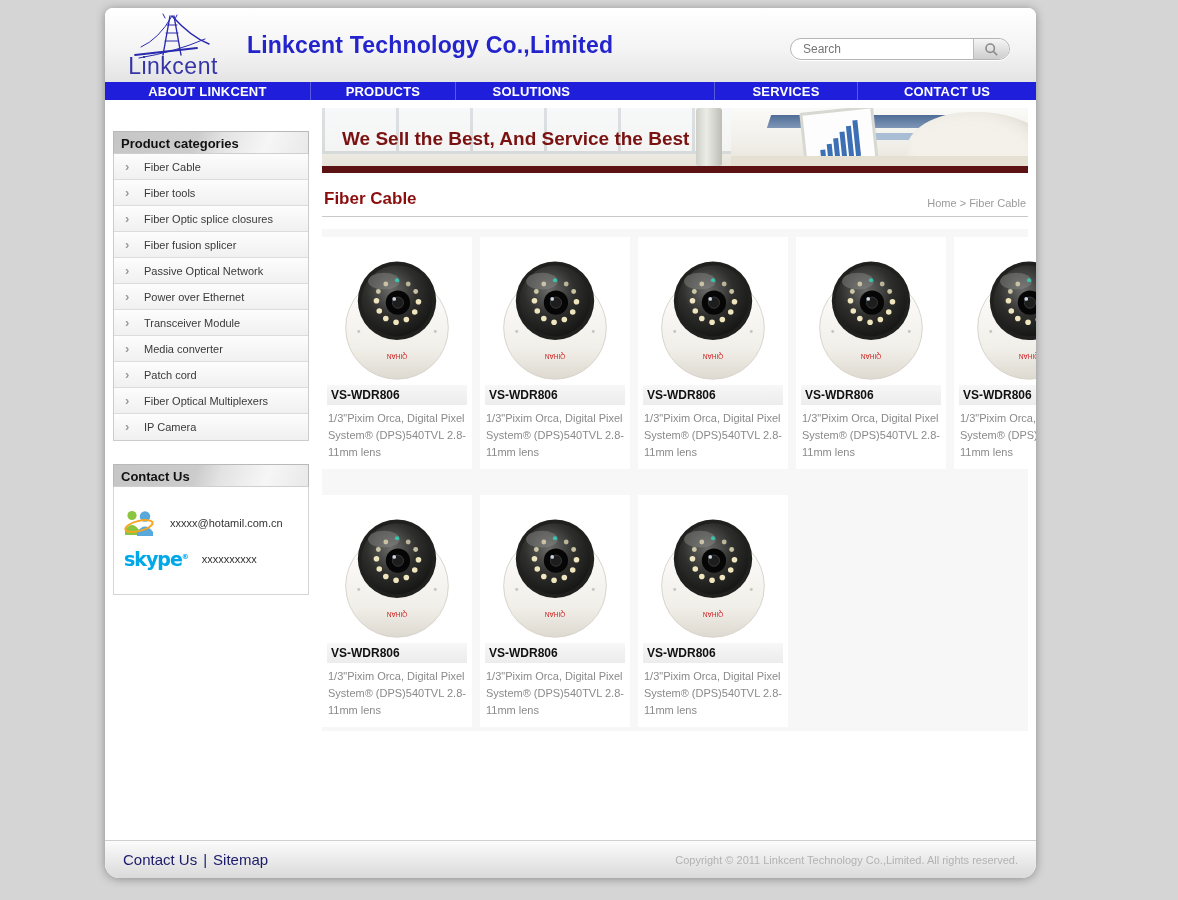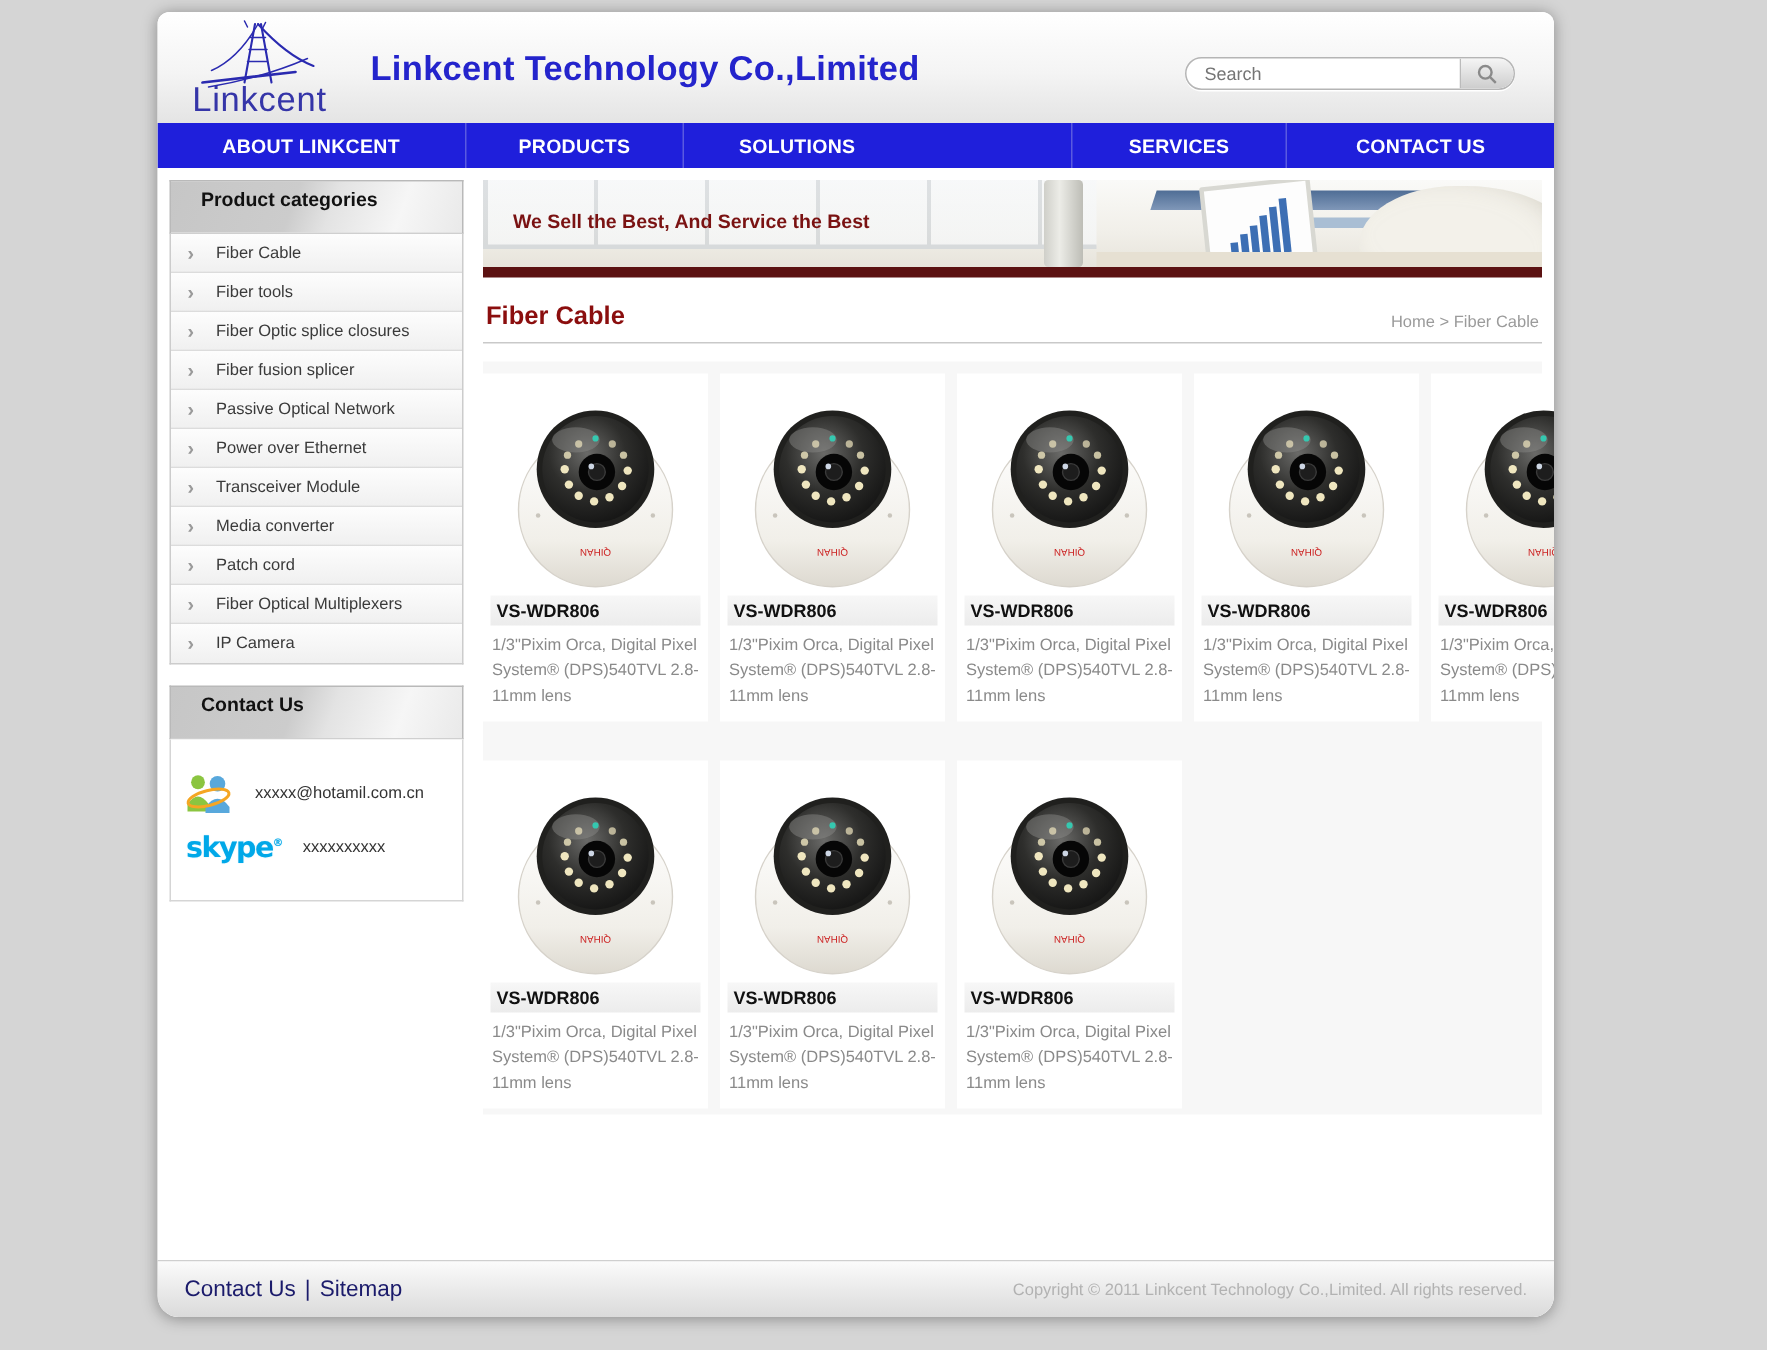--- a/index.html
+++ b/index.html
@@ -32,42 +32,42 @@
     flex:1; border:none; outline:none; padding:0 0 0 12px; font-size:12px; color:#555;
     font-family:"Liberation Sans", sans-serif; background:transparent;
   }
   .search-btn {
     width:36px; border:none; border-left:1px solid #bbb; cursor:pointer;
     background:linear-gradient(180deg,#f5f5f5,#cdcdcd); border-radius:0 11px 11px 0;
     display:flex; align-items:center; justify-content:center;
   }
 
   
-  .main-nav { height:30px; background:#1f1fdb; display:flex; }
+  .main-nav { height:18px; background:#1f1fdb; display:flex; }
   .main-nav a {
     display:flex; align-items:center; justify-content:center;
     color:#fff; font-size:13px; font-weight:bold; text-decoration:none; letter-spacing:.2px;
     border-left:1px solid #5a5ae0; cursor:pointer;
   }
   .main-nav a:nth-of-type(1){ width:22.0%; border-left:none; }
   .main-nav a:nth-of-type(2){ width:15.6%; }
   .main-nav a:nth-of-type(3){ width:16.3%; }
   .main-nav a:nth-of-type(4){ width:11.5%;margin-top:42px; }
   .main-nav a:nth-of-type(5){ width:15.4%; }
   .main-nav a:nth-of-type(6){ width:19.2%; }
 
   
   .content-row { flex:1; display:flex; padding:8px; background:#fff; }
   .sidebar { width:196px; flex:0 0 196px; margin-right:13px; }
 
   .box-header {
-    height:36px; line-height:23px; padding-left:20px;
+    height:23px; line-height:23px; padding-left:7px;
     font-size:13px; font-weight:bold; color:#111;
     background:linear-gradient(110deg,#c6c6c6 0%,#cccccc 42%,#e3e3e3 55%,#f6f6f6 78%,#e9e9e9 100%);
-    border:1px solid #b9b9b9; border-bottom:1px solid #cfcfcf;
+    border:1px solid #b9b9b9; border-bottom:1px solid #cfcfcf;margin-top:23px;
   }
   .cat-list { border:1px solid #ccc; border-top:none; background:#fff; }
   .cat-item {
     position:relative; display:block; height:26px; line-height:26px;
     padding-left:30px; font-size:11px; color:#3a3a3a; text-decoration:none;
     background:linear-gradient(180deg,#fdfdfd,#f0f0f0);
     border-bottom:1px solid #dcdcdc; cursor:pointer;
   }
   .cat-item:last-child { border-bottom:none; }
   .chev { position:absolute; left:11px; top:0; color:#9a9a9a; font-weight:bold; font-size:13px; }
@@ -101,21 +101,21 @@
   .bn-screen { position:absolute; right:152px; top:1px; width:74px; height:56px;
     background:#fdfdfd; border:3px solid #d8d8d2; border-radius:2px; transform:rotate(-6deg);
     display:flex; align-items:flex-end; justify-content:center; gap:2px; padding:4px 6px; }
   .bn-screen span { display:block; width:5px; background:#3d6fb4; }
   .bn-base { position:absolute; right:120px; top:54px; width:132px; height:13px;
     background:linear-gradient(#eaeae4,#b8b8b1); transform:skewX(-32deg); border-radius:2px; }
   .bn-shoulder { position:absolute; right:-28px; top:4px; width:150px; height:92px;
     background:#f3f1ea; border-radius:45% 55% 40% 60%;
     box-shadow:inset -12px -8px 18px rgba(188,183,168,.6); }
   .bn-desk { position:absolute; right:0; bottom:0; width:42%; height:10px; background:#e6e0d2; }
-  .bn-slogan { position:absolute; left:20px; top:20px; font-size:13px; font-weight:bold; color:#7a1212; }
+  .bn-slogan { position:absolute; left:20px; top:20px; font-size:19px; font-weight:bold; color:#7a1212; }
 
   .heading-row { display:flex; justify-content:space-between; align-items:flex-end;
     padding:16px 2px 7px; border-bottom:1px solid #c9c9c9; }
   .page-heading { font-size:17px; font-weight:bold; color:#8b0e0e; }
   .breadcrumb { font-size:11px; color:#9b9b9b; }
   .breadcrumb a { color:#9b9b9b; text-decoration:none; cursor:pointer; }
 
   .grid-wrap { background:#f7f7f7; margin-top:12px; padding:8px 0 4px; }
   .product-grid { display:grid; grid-template-columns:repeat(5,1fr); column-gap:8px; row-gap:26px; }
   .cell { background:#fff; padding:2px 5px 8px; cursor:pointer; }

